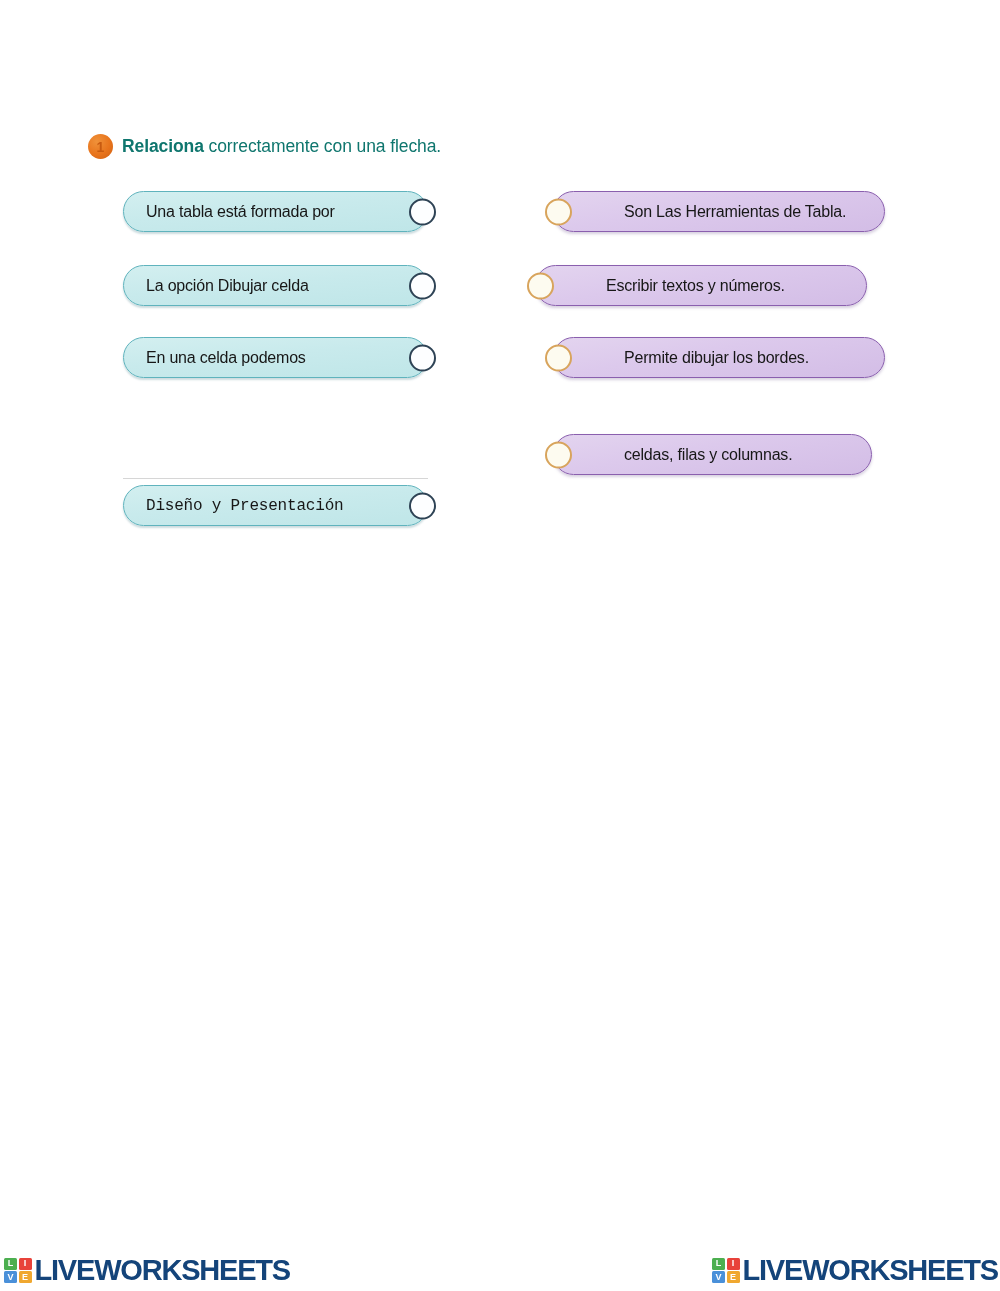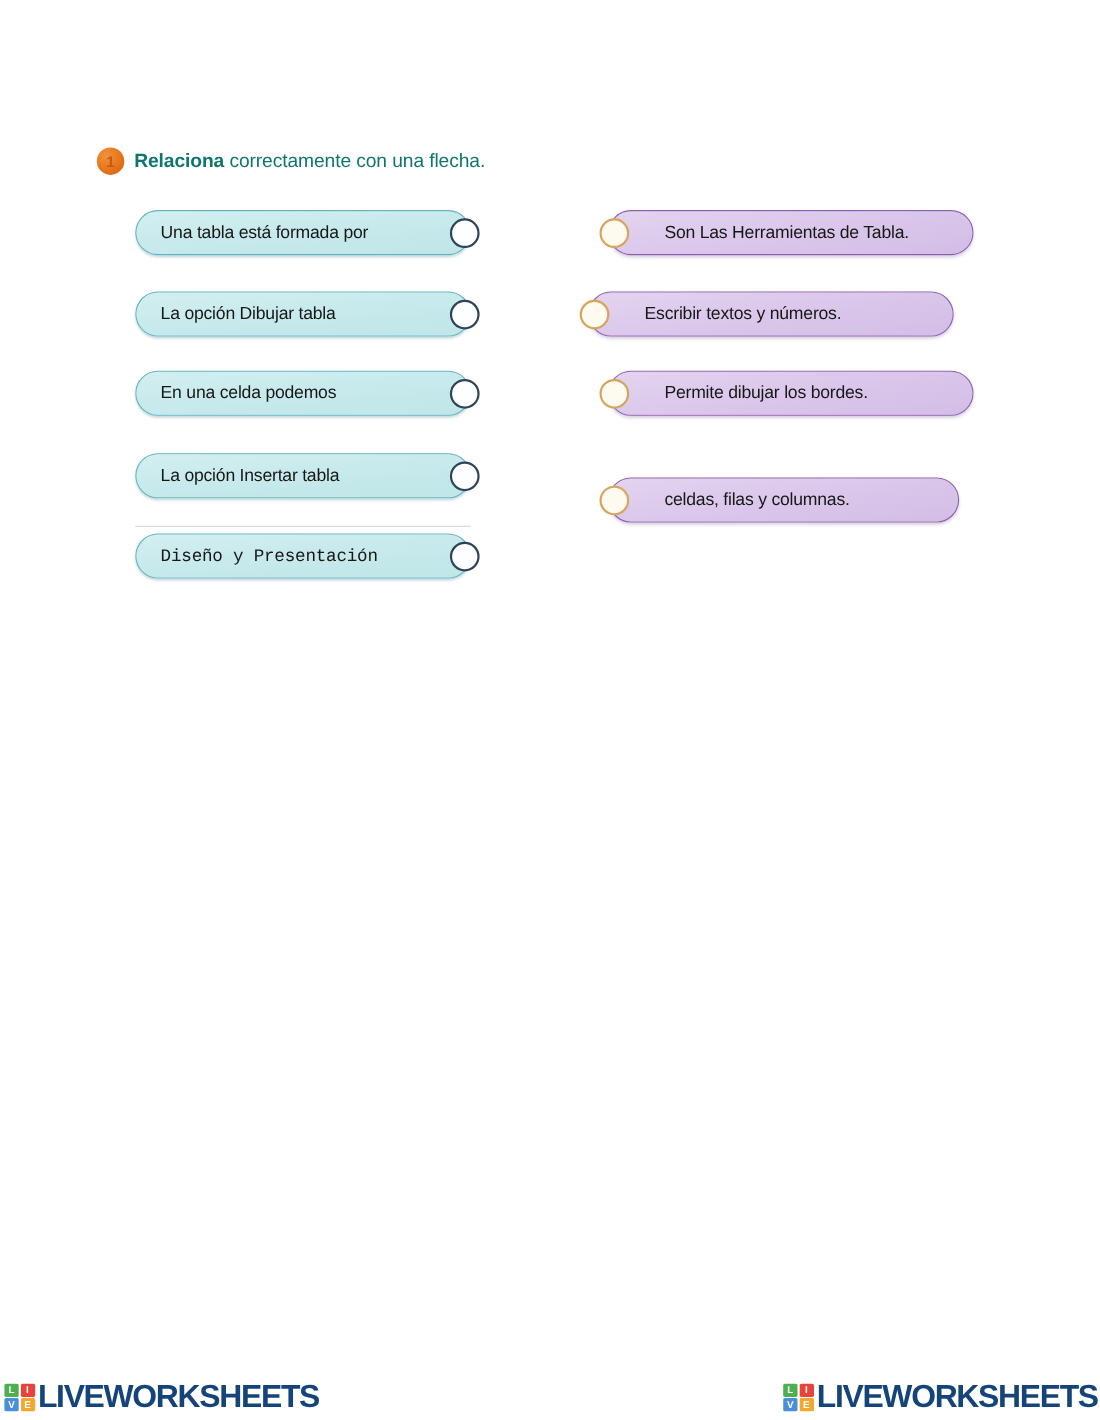--- a/index.html
+++ b/index.html
@@ -108,20 +108,21 @@
     box-shadow: 0 2px 3px rgba(120,95,150,.30);
     padding-left: 50px;
     padding-right: 18px;
     justify-content: flex-start;
   }
   .match-item.right .pill-label {
     font-size: 16px;
     color: #171717;
     white-space: nowrap;
     letter-spacing: -0.2px;
+    margin-left: 20px;
   }
   .connector.right-dot {
     position: absolute;
     left: -9px;
     top: 50%;
     transform: translateY(-50%);
     width: 27px;
     height: 27px;
     border-radius: 50%;
     background: #fdfbf0;
@@ -176,33 +177,29 @@
 <div id="match-board">
 
   <div class="divider-line" style="left:123px; top:478px; width:305px;"></div>
 
   <div class="match-item left" style="left:123px; top:191px; width:305px;">
     <span class="pill-label">Una tabla está formada por</span>
     <span class="connector left-dot"></span>
   </div>
 
   <div class="match-item left" style="left:123px; top:265px; width:305px;">
-    <span class="pill-label">La opción Dibujar tabla</span>
+    <span class="pill-label">La opción Dibujar celda</span>
     <span class="connector left-dot"></span>
   </div>
 
   <div class="match-item left" style="left:123px; top:337px; width:305px;">
     <span class="pill-label">En una celda podemos</span>
     <span class="connector left-dot"></span>
   </div>
 
-  <div class="match-item left" style="left:123px; top:412px; width:305px;">
-    <span class="pill-label">La opción Insertar tabla</span>
-    <span class="connector left-dot"></span>
-  </div>
 
   <div class="match-item left" style="left:123px; top:485px; width:305px;font-family:Liberation Mono, monospace;">
     <span class="pill-label">Diseño y Presentación</span>
     <span class="connector left-dot"></span>
   </div>
 
   <div class="match-item right" style="left:553px; top:191px; width:332px;">
     <span class="connector right-dot"></span>
     <span class="pill-label">Son Las Herramientas de Tabla.</span>
   </div>

